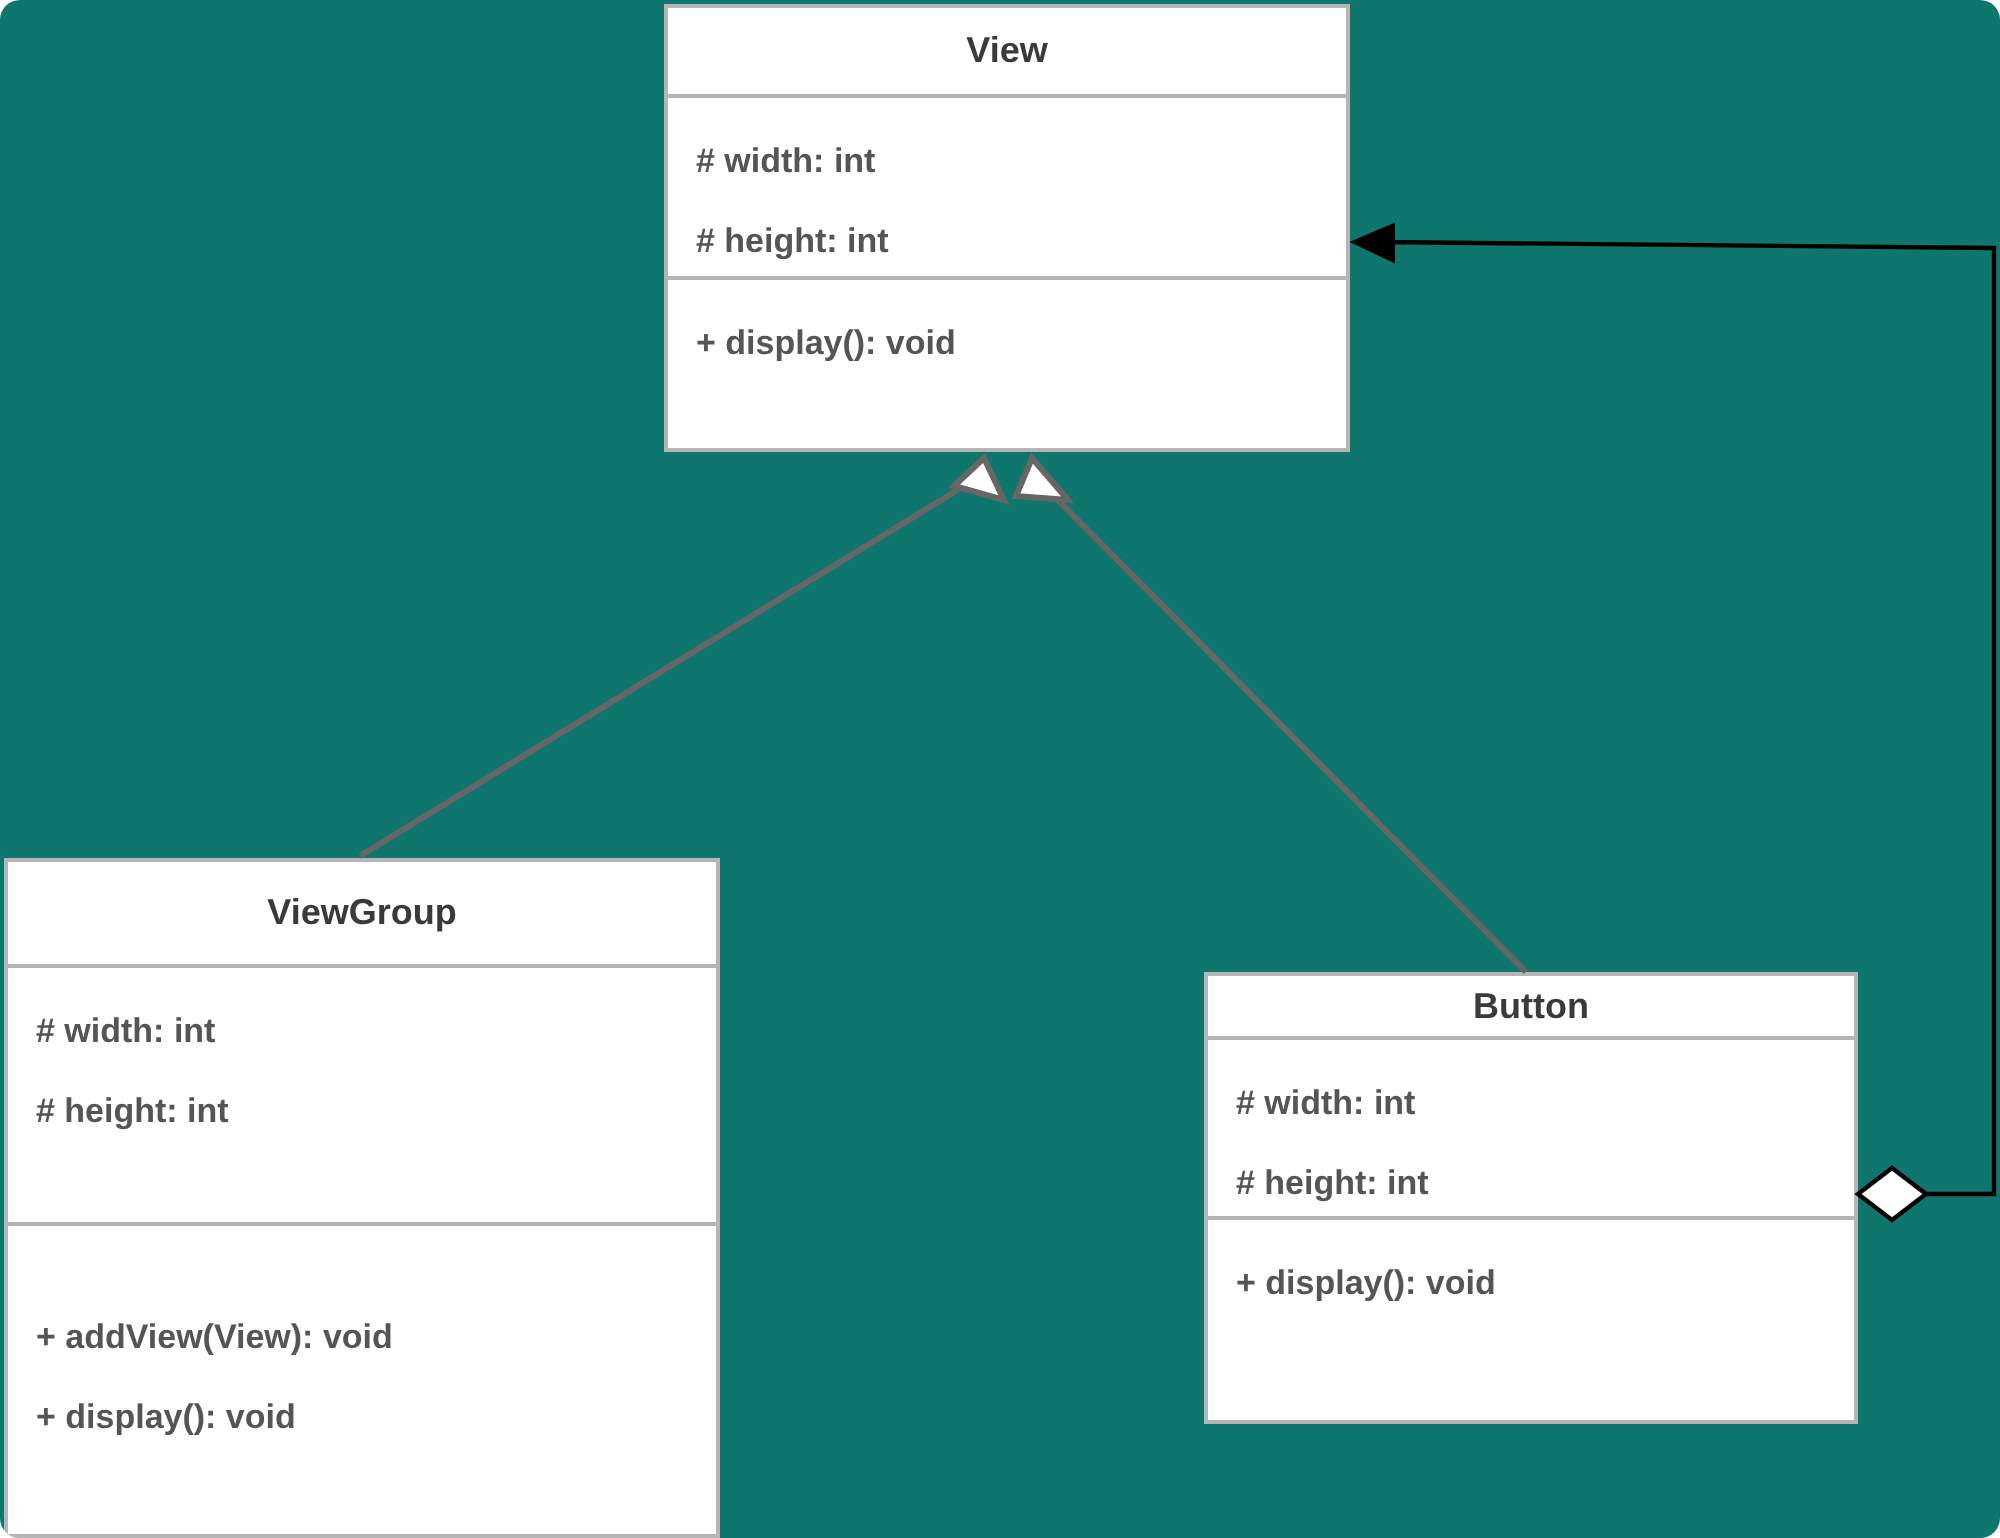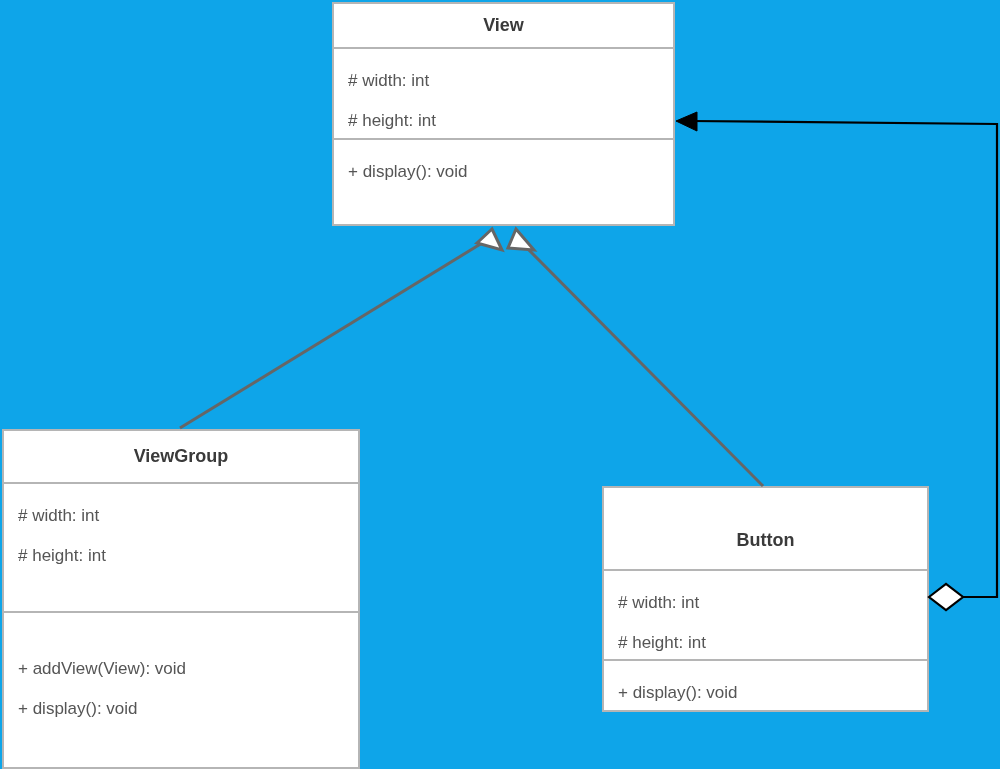--- a/index.html
+++ b/index.html
@@ -8,22 +8,23 @@
     padding: 0;
     background: #ffffff;
   }
   body {
     font-family: "Liberation Sans", sans-serif;
   }
   #canvas {
     position: relative;
     width: 1000px;
     height: 769px;
-    background: #0ea5e9;
+    background: #0f766e;
     overflow: hidden;
+    border-radius: 10px;
   }
   
   .uml-class {
     position: absolute;
     box-sizing: border-box;
     background: #ffffff;
     border: 2px solid #b5b5b5;
     z-index: 5;
   }
   .uml-title {
@@ -42,35 +43,36 @@
     padding: 12px 14px 0 14px;
   }
   .uml-compartment.divided {
     border-bottom: 2px solid #b5b5b5;
   }
   .uml-member {
     font-size: 17px;
     color: #555555;
     line-height: 40px;
     white-space: nowrap;
+    font-weight: bold;
   }
 
   
   #class-view       { left: 332px; top: 2px;   width: 343px; height: 224px; }
   #class-view .uml-title        { height: 45px; }
   #class-view .attrs            { height: 91px; }
   #class-view .ops              { height: 84px; }
 
   #class-viewgroup  { left: 2px;   top: 429px; width: 358px; height: 340px; }
   #class-viewgroup .uml-title   { height: 53px; }
   #class-viewgroup .attrs       { height: 129px; }
   #class-viewgroup .ops         { height: 143px; margin-top: 24px; }
 
   #class-button     { left: 602px; top: 486px; width: 327px; height: 226px; }
-  #class-button .uml-title      { height: 60px; margin-top: 23px; }
+  #class-button .uml-title      { height: 32px; }
   #class-button .attrs          { height: 90px; }
   #class-button .ops            { height: 88px; }
 
   
   #connectors {
     position: absolute;
     left: 0;
     top: 0;
     width: 1000px;
     height: 769px;

